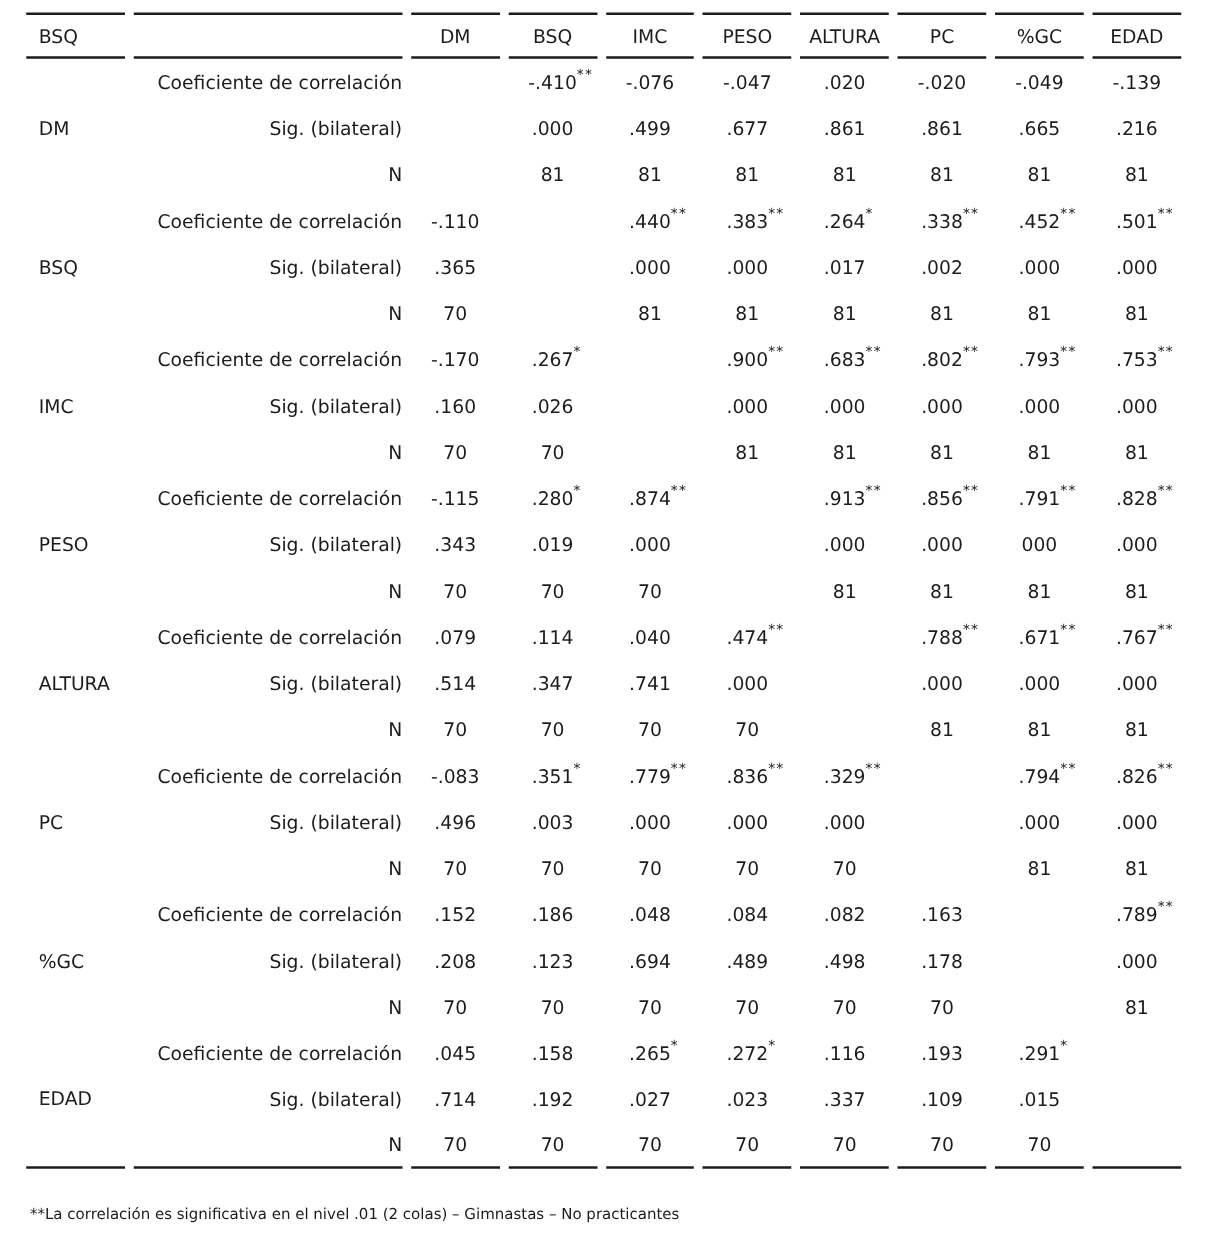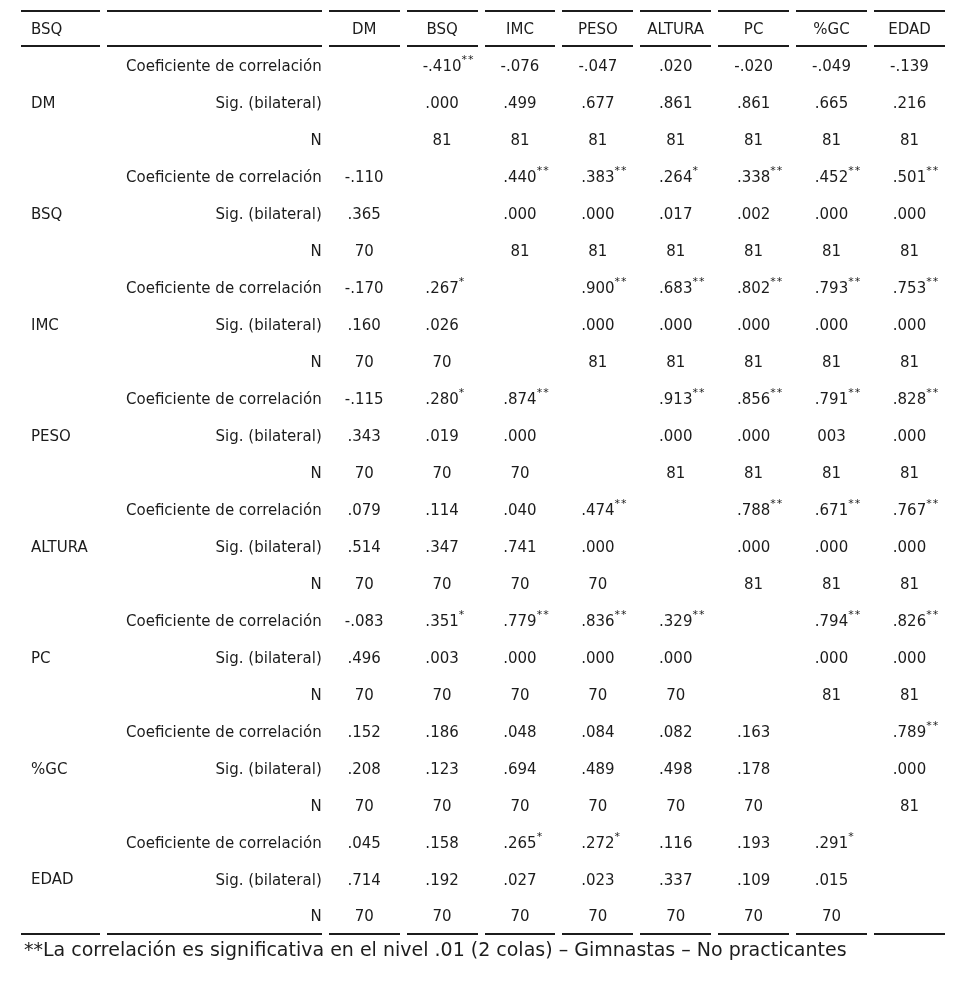--- a/index.html
+++ b/index.html
@@ -45,23 +45,23 @@
   tbody th.grp.last{border-bottom:2px solid var(--rule);}
   td.rowlab{text-align:right;padding-left:8px;}
   td.num{text-align:center;}
   tr.bottom td{border-bottom:2px solid var(--rule);}
   .val{position:relative;display:inline-block;}
   .val sup{
     position:absolute;left:100%;top:-3px;
     font-size:11px;letter-spacing:1px;line-height:1;
   }
   .notes{
-    padding:3px 0 0 10px;
+    padding:25px 0 0 10px;
     line-height:22px;
-    font-size:19px;
+    font-size:12px;
   }
 </style>
 </head>
 <body>
 
 <div class="page">
   <table class="corr">
     <colgroup>
       <col class="c-group">
       <col class="c-rowlab">
@@ -204,21 +204,21 @@
           <td class="num"><span class="val">.828<sup>**</sup></span></td>
         </tr>
         <tr>
           <td class="rowlab">Sig. (bilateral)</td>
           <td class="num"><span class="val">.343</span></td>
           <td class="num"><span class="val">.019</span></td>
           <td class="num"><span class="val">.000</span></td>
           <td class="num"></td>
           <td class="num"><span class="val">.000</span></td>
           <td class="num"><span class="val">.000</span></td>
-          <td class="num"><span class="val">003</span></td>
+          <td class="num"><span class="val">000</span></td>
           <td class="num"><span class="val">.000</span></td>
         </tr>
         <tr>
           <td class="rowlab">N</td>
           <td class="num"><span class="val">70</span></td>
           <td class="num"><span class="val">70</span></td>
           <td class="num"><span class="val">70</span></td>
           <td class="num"></td>
           <td class="num"><span class="val">81</span></td>
           <td class="num"><span class="val">81</span></td>

